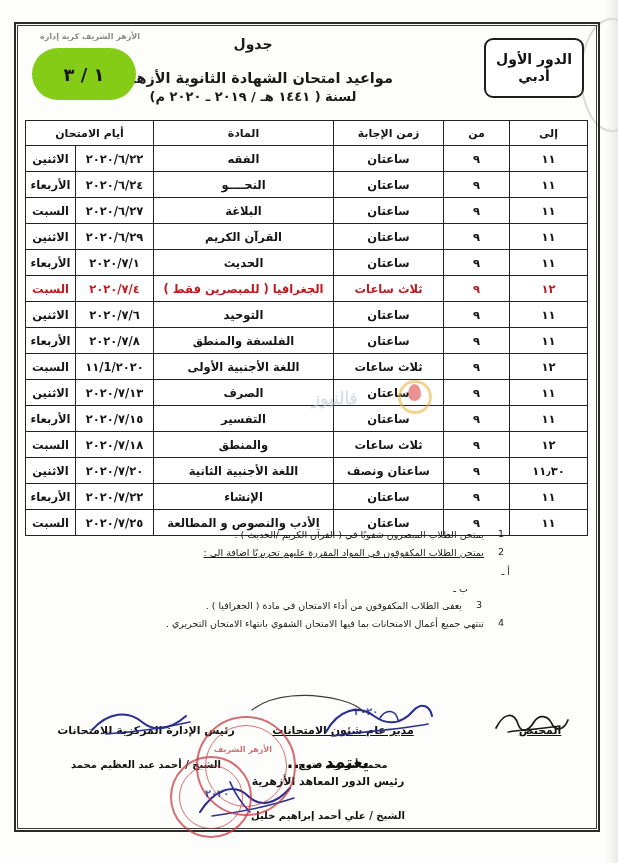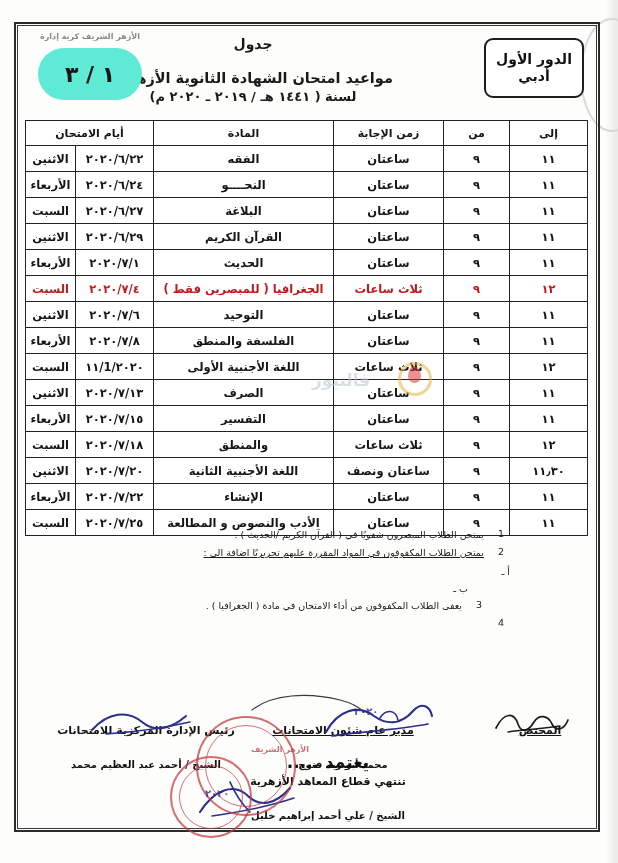--- a/index.html
+++ b/index.html
@@ -102,28 +102,28 @@
     left: 8px; top: 0px;
     width: 108px;
     text-align: center;
     font-size: 8px;
     color: #8a8a88;
     line-height: 1.35;
     font-weight: bold;
   }
   .corner-pill {
     position: absolute;
-    left: 10px; top: 16px;
+    left: 4px; top: 16px;
     width: 104px; height: 52px;
-    background: #5eead4;
+    background: #84cc16;
     border-radius: 26px;
     display: flex;
     align-items: center;
     justify-content: center;
-    font-size: 22px;
+    font-size: 18px;
     font-weight: bold;
     color: #161616;
     letter-spacing: 2px;
   }
 
   
   .tbl-wrap {
     position: absolute;
     left: 26px; top: 120px;
     width: 562px;
@@ -154,24 +154,25 @@
   td.subj { font-size: 11.5px; }
   td.date { font-size: 10.5px; letter-spacing: .3px; }
   td.day  { font-size: 10.5px; }
   th.days-head { font-size: 11px; }
   tr.red-row td { color: #c0181c; border-color: #232323; }
   tr.red-row td.date, tr.red-row td.day { color: #c0181c; }
 
   
   .watermark {
     position: absolute;
-    left: 286px; top: 240px;
+    left: 286px; top: 258px;
     width: 120px; height: 46px;
     pointer-events: none;
     opacity: .55;
+    font-family: Liberation Serif, serif;
   }
   .wm-text {
     position: absolute;
     left: 0; top: 10px;
     font-size: 17px;
     font-weight: bold;
     color: #b9c7cf;
     letter-spacing: 1px;
     direction: ltr;
   }
@@ -297,21 +298,21 @@
   #stamp-2 { left: 170px; top: 756px; width: 78px; height: 78px; }
   .stamp-label {
     position: absolute;
     color: #bb4349;
     font-size: 8px;
     font-weight: bold;
     opacity: .75;
     pointer-events: none;
     white-space: nowrap;
   }
-  #stamp-label-1 { left: 214px; top: 745px; margin-left: 37px; }
+  #stamp-label-1 { left: 214px; top: 745px; }
   .stamp-year {
     position: absolute;
     color: #2a2f8f;
     font-size: 10px;
     font-weight: bold;
     opacity: .8;
     pointer-events: none;
     direction: ltr;
   }
   #year-1 { left: 354px; top: 706px; }
@@ -519,20 +520,21 @@
       <div class="sub-mark">ب ـ</div>
     </div>
 
     <div class="note-row note-indent-2">
       <div class="note-num">3</div>
       <div class="note-text">يعفى الطلاب المكفوفون من أداء الامتحان في مادة ( الجغرافيا ) .</div>
     </div>
 
     <div class="note-row note-indent-1">
       <div class="note-num">4</div>
+      <div class="note-text">تنتهي جميع أعمال الامتحانات بما فيها الامتحان الشفوي بانتهاء الامتحان التحريري .</div>
     </div>
   </div>
 
   <div class="signatures">
 
     <div class="sig-col" id="sig-specialist">
       <div class="sig-title">المختص</div>
     </div>
 
     <div class="sig-col" id="sig-manager">
@@ -540,21 +542,21 @@
       <div class="sig-name">محمد أبو ريه فتوح</div>
     </div>
 
     <div class="sig-col" id="sig-chief">
       <div class="sig-title plain">رئيس الإدارة المركزية للامتحانات</div>
       <div class="sig-name">الشيخ / أحمد عبد العظيم محمد</div>
     </div>
 
     <div class="sig-col" id="sig-approver">
       <div class="approve-word">يعتمد .....</div>
-      <div class="sig-title plain" style="margin-top:3px">تنتهي قطاع المعاهد الأزهرية</div>
+      <div class="sig-title plain" style="margin-top:3px">رئيس الدور المعاهد الأزهرية</div>
       <div class="sig-name">الشيخ / علي أحمد إبراهيم خليل</div>
     </div>
   </div>
 
   <div class="ink" style="left:490px; top:706px;">
     <svg width="80" height="34" viewBox="0 0 80 34">
       <path d="M6 22 C14 6, 24 6, 28 18 C31 27, 38 26, 44 16 C49 8, 58 9, 62 18 C66 26, 74 24, 78 14" stroke="#1a1a1a" stroke-width="1.7" fill="none" stroke-linecap="round"></path>
       <path d="M18 26 C28 24, 44 24, 70 20" stroke="#1a1a1a" stroke-width="1.3" fill="none" stroke-linecap="round"></path>
     </svg>
   </div>

